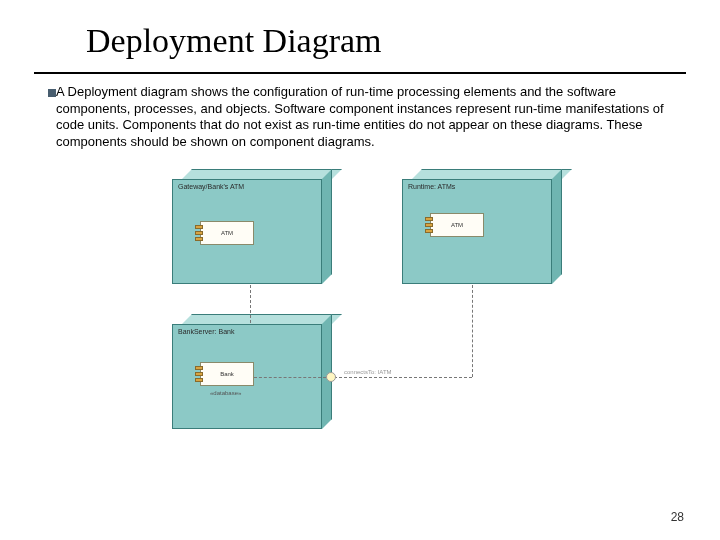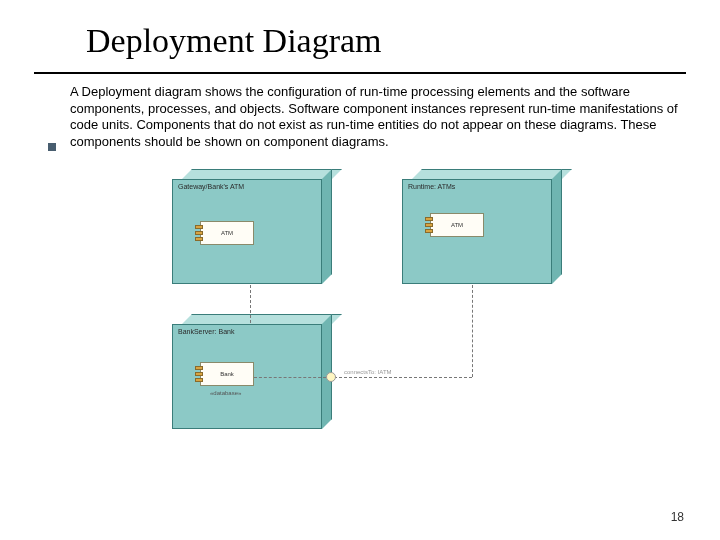--- a/index.html
+++ b/index.html
@@ -21,22 +21,21 @@
   .title-rule {
     border: none;
     border-top: 2px solid #000;
     margin: 0 34px 10px 34px;
   }
   .body {
     padding: 0 34px 0 48px;
   }
   .bullet-row {
     display: flex;
-    align-items: flex-end;
-    gap: 14px;
+    align-items: flex-start;
   }
   .bullet {
     width: 8px;
     height: 8px;
     background: #485d6f;
     margin-top: 5px;
     flex: 0 0 auto;
   }
   .para {
     font-size: 13px;
@@ -211,13 +210,13 @@
     <div class="dash" style="left:320px; top:116px; height:92px;"></div>
     <div class="dash-h" style="left:182px; top:208px; width:138px;"></div>
 
     <div class="iface-circle" style="left:174px; top:203px;"></div>
     <div class="dash-h" style="left:102px; top:208px; width:72px;"></div>
     <div class="iface-label" style="left:192px; top:200px;">connectsTo: IATM</div>
 
   </div>
 </div>
 
-<div class="page-num">18</div>
+<div class="page-num">28</div>
 
 </body></html>

